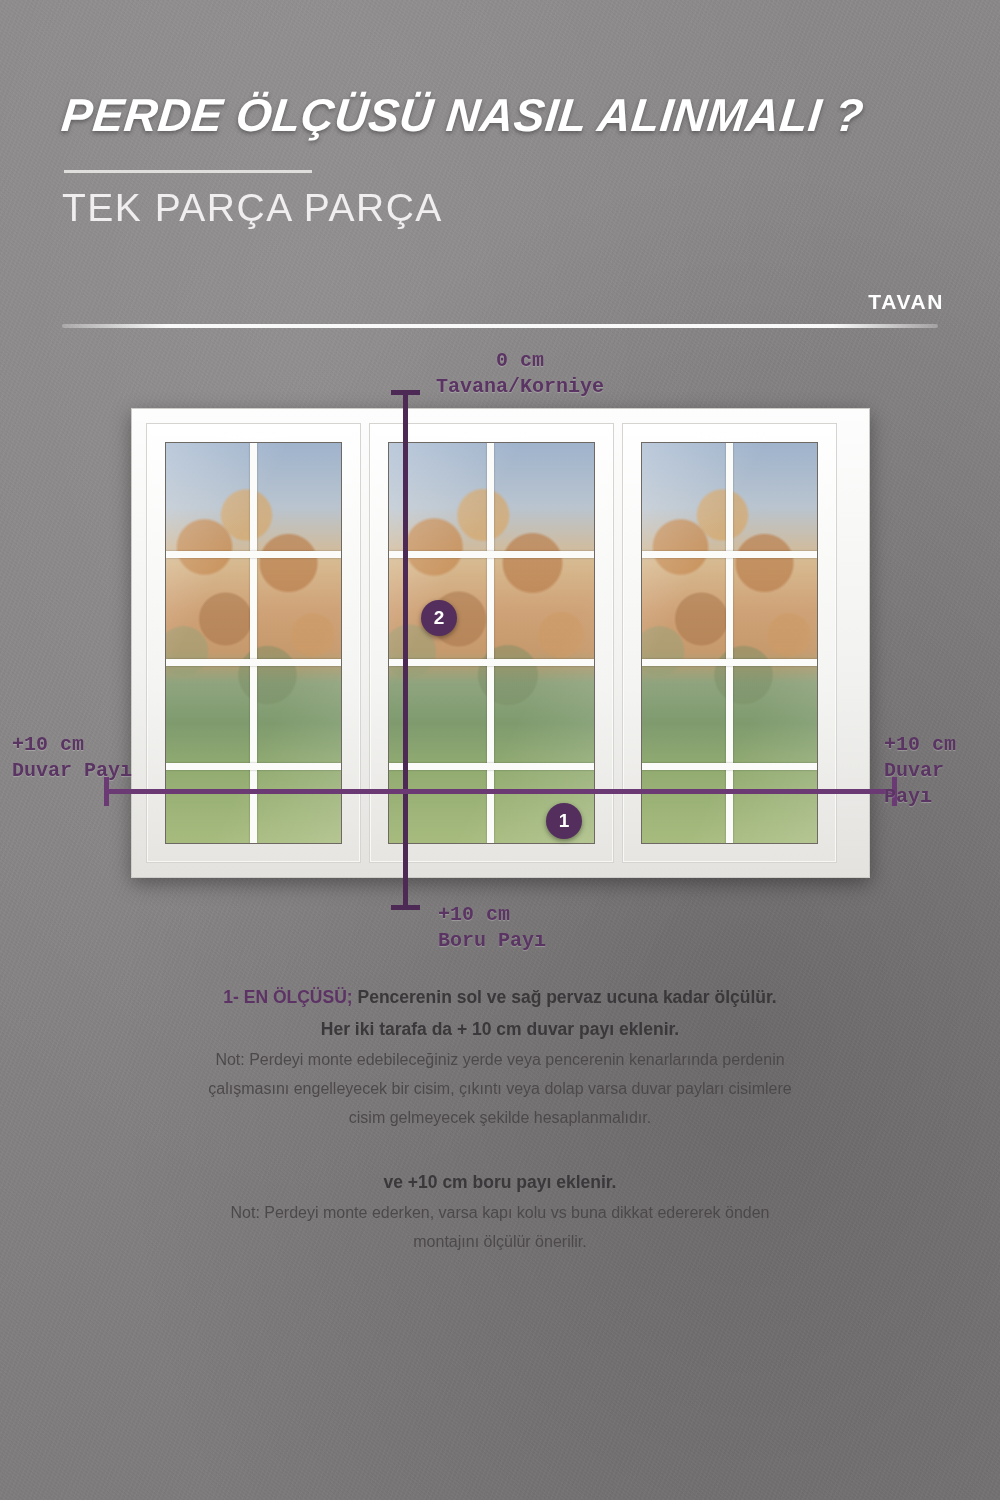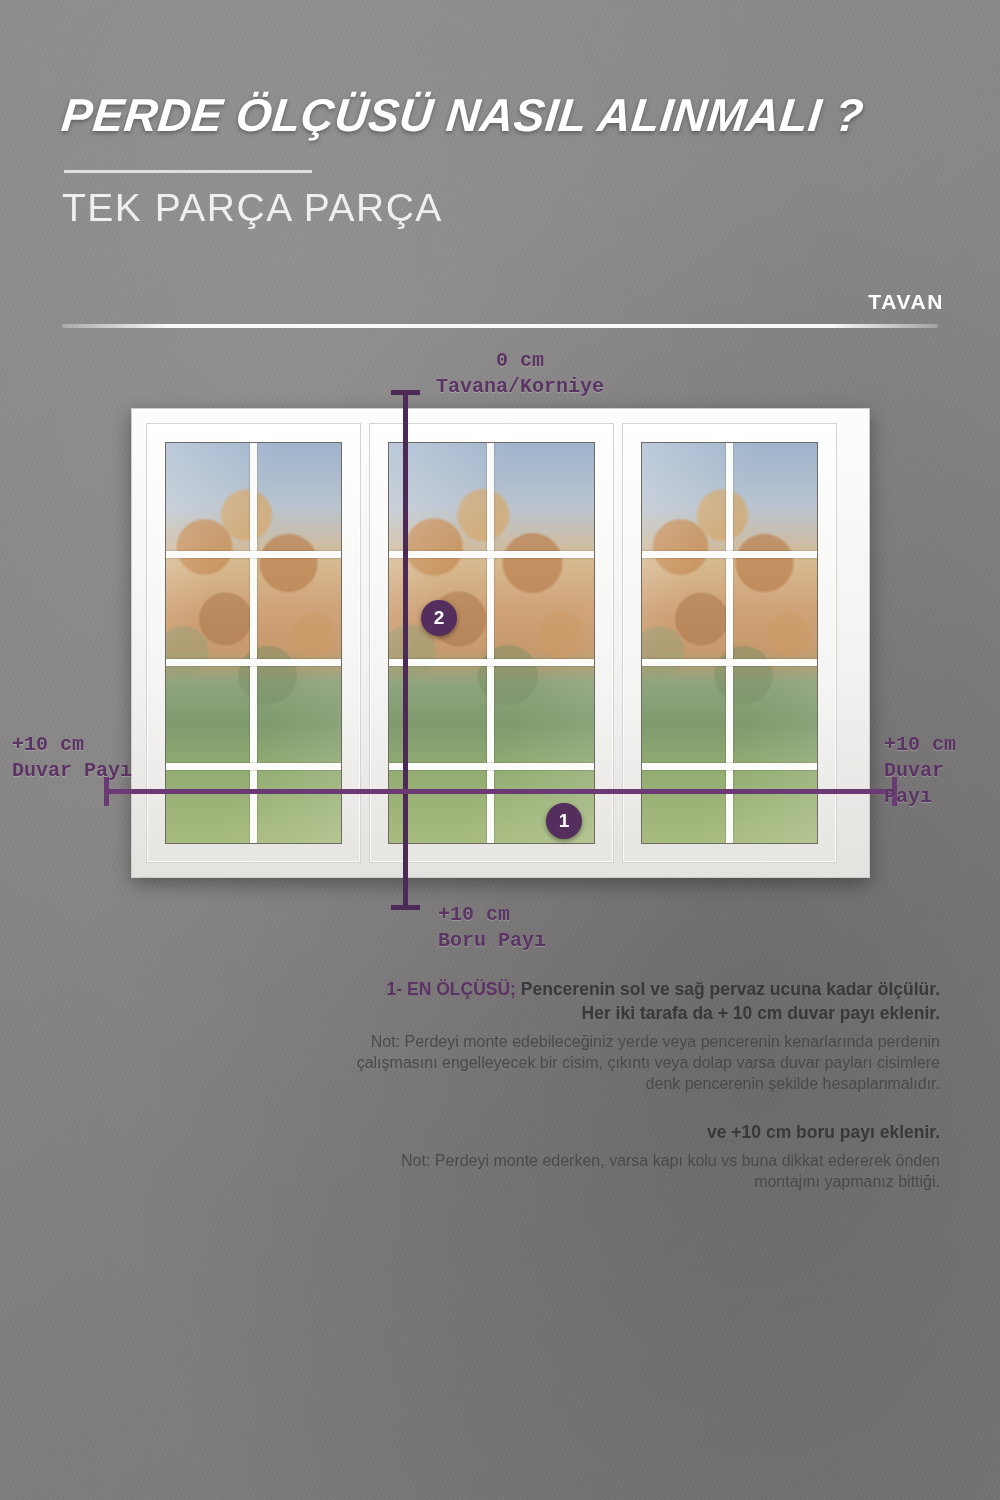--- a/index.html
+++ b/index.html
@@ -252,21 +252,21 @@
 
   
   .desc {
     position: absolute;
     left: 60px;
     right: 60px;
     top: 978px;
     text-align: center;
     color: #3d3a3c;
   }
-  .desc p { margin: 0; text-align: right; }
+  .desc p { margin: 8px; }
   .lead {
     font-size: 17.5px;
     font-weight: bold;
     line-height: 1.35;
     color: #3a383a;
   }
   .lead .key { color: #5d3366; }
   .sub {
     font-size: 16px;
     line-height: 1.32;
@@ -354,22 +354,22 @@
   </div>
 
   <div class="desc">
     <p class="lead">
       <span class="key">1- EN ÖLÇÜSÜ;</span>
       <span>Pencerenin sol ve sağ pervaz ucuna kadar ölçülür.</span>
     </p>
     <p class="lead">Her iki tarafa da + 10 cm duvar payı eklenir.</p>
     <p class="sub">Not: Perdeyi monte edebileceğiniz yerde veya pencerenin kenarlarında perdenin</p>
     <p class="sub" style="margin-top:0 !important">çalışmasını engelleyecek bir cisim, çıkıntı veya dolap varsa duvar payları cisimlere</p>
-    <p class="sub" style="margin-top:0 !important">denk pencerenin şekilde hesaplanmalıdır.</p>
+    <p class="sub" style="margin-top:0 !important">cisim gelmeyecek şekilde hesaplanmalıdır.</p>
 
     <div class="gap"></div>
 
     <p class="lead">ve +10 cm boru payı eklenir.</p>
     <p class="sub">Not: Perdeyi monte ederken, varsa kapı kolu vs buna dikkat edererek önden</p>
-    <p class="sub" style="margin-top:0 !important">montajını yapmanız bittiği.</p>
+    <p class="sub" style="margin-top:0 !important">montajını ölçülür önerilir.</p>
   </div>
 
 </div>
 
 </body></html>

